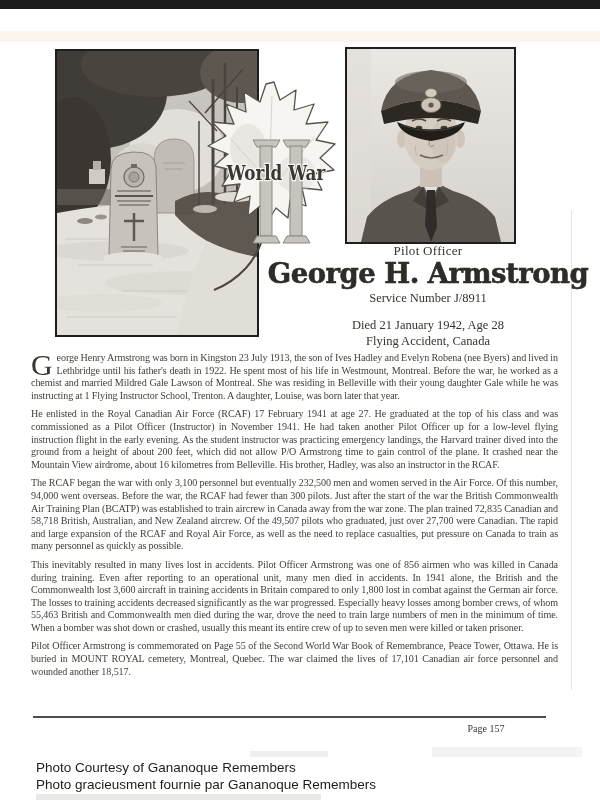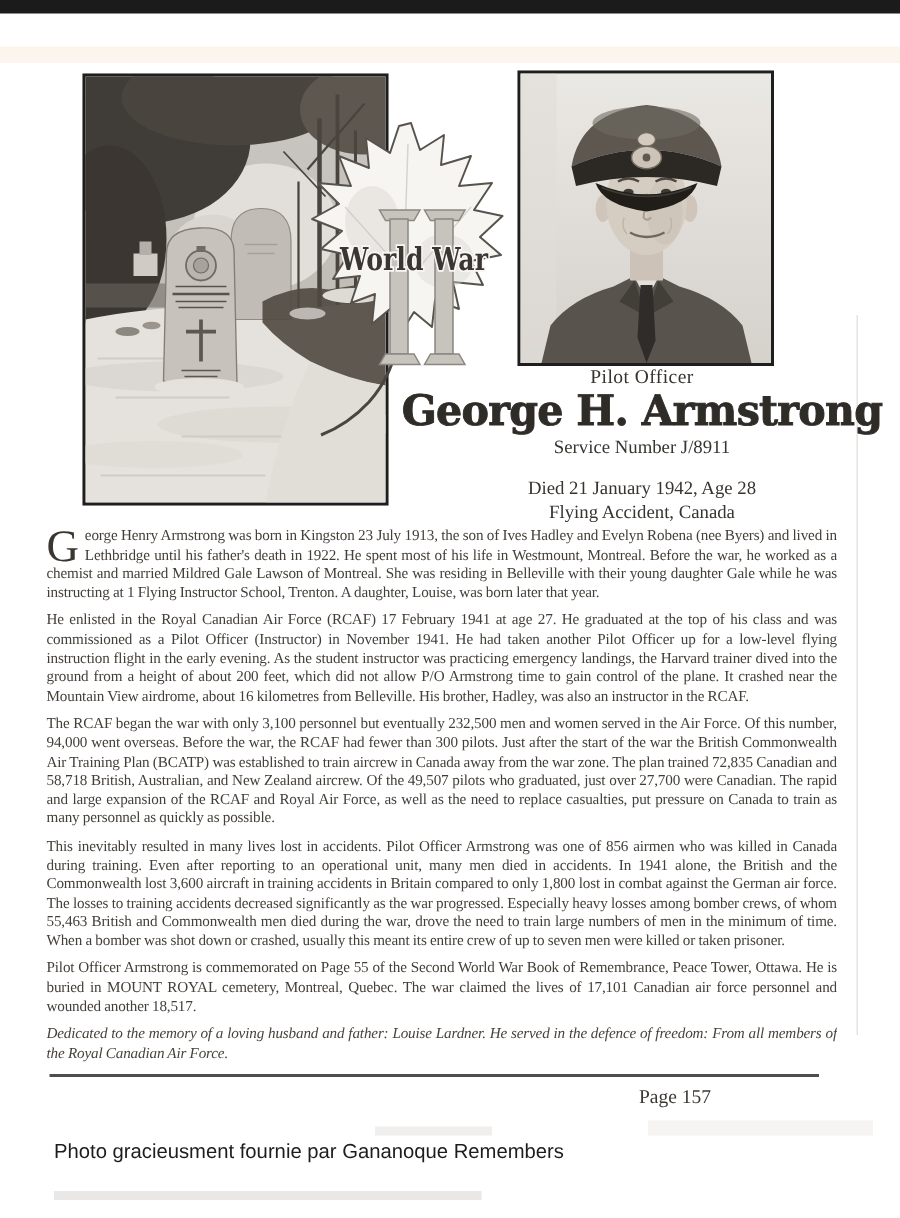--- a/index.html
+++ b/index.html
@@ -39,21 +39,21 @@
     text-align:justify;color:#433e38;
   }
   .article p{margin:0 0 6px 0;}
   .dropcap{
     float:left;font-size:30px;line-height:24px;padding:1px 4px 0 0;
     color:#3a3631;font-family:"Liberation Serif",serif;
   }
   .dedication{font-style:italic;color:#47423b;}
   
   .rule{left:33px;top:716px;width:513px;height:2px;background:#4e4e4e;}
-  .page-number{left:426px;top:723px;width:120px;text-align:left;font-size:13px;color:#3b3733;}
+  .page-number{left:426px;top:723px;width:120px;text-align:center;font-size:10px;color:#3b3733;}
   .captions{
     left:36px;top:760px;width:420px;
     font-family:"Liberation Sans",sans-serif;font-size:13.5px;line-height:16.5px;color:#1d1d1d;
   }
 </style>
 </head>
 <body>
 
 <div>
 
@@ -225,27 +225,27 @@
     <div class="died">Died 21 January 1942, Age 28</div>
     <div class="cause">Flying Accident, Canada</div>
   </div>
 
   <div class="abs article">
     <p><span class="dropcap">G</span><span>eorge Henry Armstrong was born in Kingston 23 July 1913, the son of Ives Hadley and Evelyn Robena (nee Byers) and lived in Lethbridge until his father's death in 1922. He spent most of his life in Westmount, Montreal. Before the war, he worked as a chemist and married Mildred Gale Lawson of Montreal. She was residing in Belleville with their young daughter Gale while he was instructing at 1 Flying Instructor School, Trenton.  A daughter, Louise, was born later that year.</span></p>
     <p>He enlisted in the Royal Canadian Air Force (RCAF) 17 February 1941 at age 27. He graduated at the top of his class and was commissioned as a Pilot Officer (Instructor) in November 1941.  He had taken another Pilot Officer up for a low-level flying instruction flight in the early evening.  As the student instructor was practicing emergency landings, the Harvard trainer dived into the ground from a height of about 200 feet, which did not allow P/O Armstrong time to gain control of the plane.  It crashed near the Mountain View airdrome, about 16 kilometres from Belleville.   His brother, Hadley, was also an instructor in the RCAF.</p>
     <p>The RCAF began the war with only 3,100 personnel but eventually 232,500 men and women served in the Air Force. Of this number, 94,000 went overseas. Before the war, the RCAF had fewer than 300 pilots. Just after the start of the war the British Commonwealth Air Training Plan (BCATP) was established to train aircrew in Canada away from the war zone. The plan trained 72,835 Canadian and 58,718 British, Australian, and New Zealand aircrew. Of the 49,507 pilots who graduated, just over 27,700 were Canadian. The rapid and large expansion of the RCAF and Royal Air Force, as well as the need to replace casualties, put pressure on Canada to train as many personnel as quickly as possible.</p>
     <p>This inevitably resulted in many lives lost in accidents. Pilot Officer Armstrong was one of 856 airmen who was killed in Canada during training. Even after reporting to an operational unit, many men died in accidents. In 1941 alone, the British and the Commonwealth lost 3,600 aircraft in training accidents in Britain compared to only 1,800 lost in combat against the German air force. The losses to training accidents decreased significantly as the war progressed. Especially heavy losses among bomber crews, of whom 55,463 British and Commonwealth men died during the war, drove the need to train large numbers of men in the minimum of time. When a bomber was shot down or crashed, usually this meant its entire crew of up to seven men were killed or taken prisoner.</p>
     <p>Pilot Officer Armstrong is commemorated on Page 55 of the Second World War Book of Remembrance, Peace Tower, Ottawa. He is buried in MOUNT ROYAL cemetery, Montreal, Quebec.  The war claimed the lives of 17,101 Canadian air force personnel and wounded another 18,517.</p>
-    <p class="dedication">Dedicated to the memory of a loving husband and father: Louise Lardner. He served in the defence of freedom: From all members of the Royal Canadian Air Force.</p>
   </div>
 
   <div class="abs rule"></div>
   <div class="abs page-number">Page 157</div>
 
   <div class="abs captions">
+    <div>Photo Courtesy of Gananoque Remembers</div>
     <div>Photo gracieusment fournie par Gananoque Remembers</div>
   </div>
 
   <div class="abs smudge-a"></div>
   <div class="abs smudge-c"></div>
   <div class="abs smudge-b"></div>
 
 </div>
 
 </body></html>

